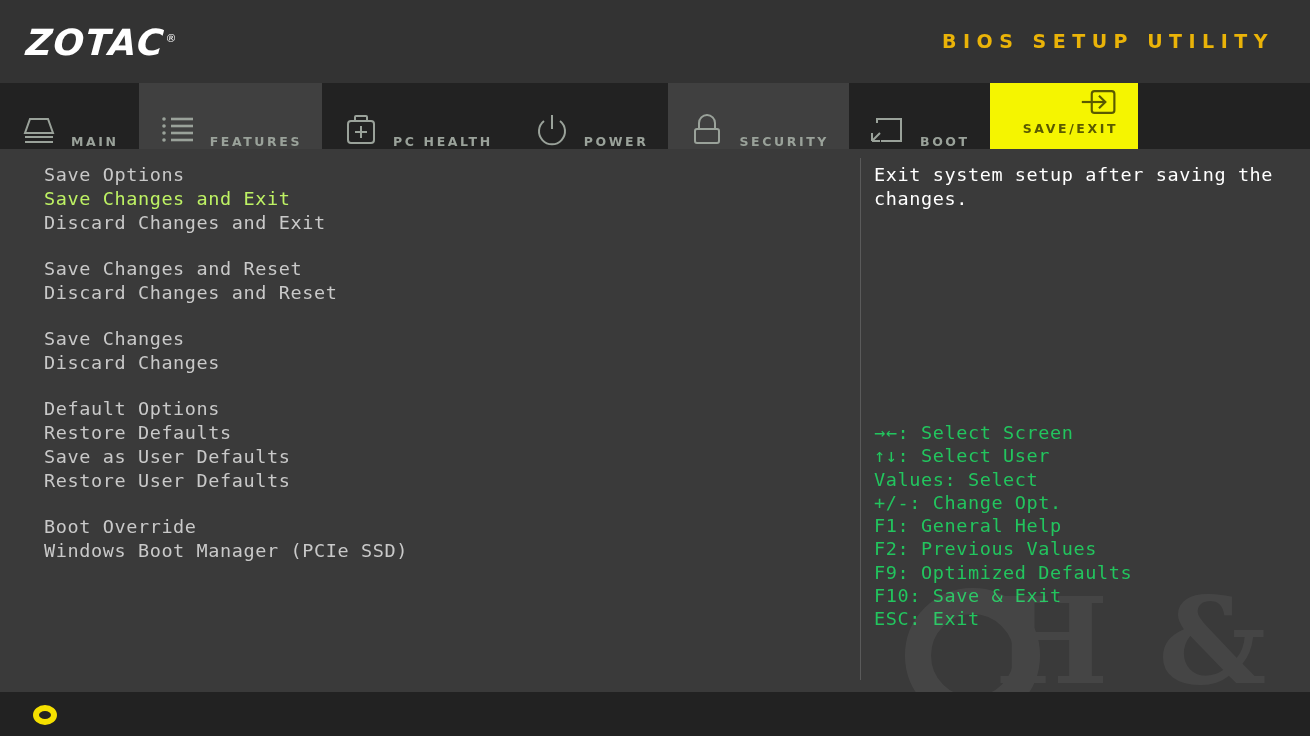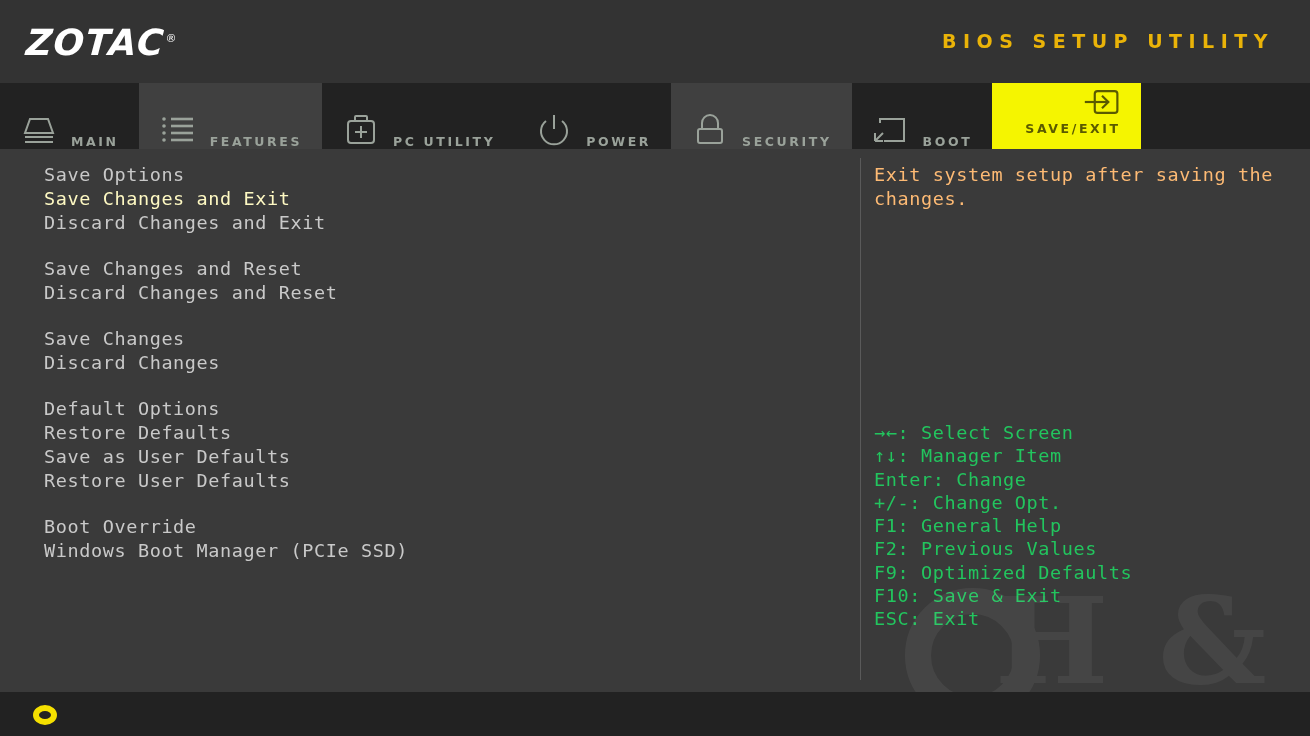--- a/index.html
+++ b/index.html
@@ -64,26 +64,26 @@
     background:#5a5a5a;
   }
   #menu{
     position:absolute;left:44px;top:14px;
     font-size:18.5px;line-height:24px;
     color:#c9c9c9;
     letter-spacing:0.6px;
     white-space:pre;
   }
   .mi{height:24px;}
-  .mi.sel{color:#fef9c3;}
+  .mi.sel{color:#bef264;}
   .mi.gap{height:22px;}
   #help{
     position:absolute;left:874px;top:14px;width:410px;
     font-size:18.5px;line-height:24px;
-    color:#fdba74;letter-spacing:0.6px;
+    color:#ffffff;letter-spacing:0.6px;
     white-space:pre-wrap;
   }
   #keys{
     position:absolute;left:874px;top:272px;
     font-size:18.5px;line-height:23.3px;
     color:#22c55e;letter-spacing:0.6px;
     white-space:pre;
   }
   .kl{height:23.3px;}
   
@@ -154,21 +154,21 @@
 
   <div class="tab">
     <span class="ticon">
       <svg width="36" height="34" viewBox="0 0 36 34">
           <rect x="12" y="3" width="12" height="5" rx="1" fill="none" stroke="#9aa29a" stroke-width="2"></rect>
           <rect x="5" y="8" width="26" height="22" rx="3" fill="none" stroke="#9aa29a" stroke-width="2"></rect>
           <line x1="18" y1="13" x2="18" y2="25" stroke="#9aa29a" stroke-width="2"></line>
           <line x1="12" y1="19" x2="24" y2="19" stroke="#9aa29a" stroke-width="2"></line>
         </svg>
     </span>
-    <span class="tlabel">PC UTILITY</span>
+    <span class="tlabel">PC HEALTH</span>
   </div>
 
   <div class="tab">
     <span class="ticon">
       <svg width="36" height="34" viewBox="0 0 36 34">
           <path d="M10 8 A13 13 0 1 0 26 8" fill="none" stroke="#9aa29a" stroke-width="2"></path>
           <line x1="18" y1="2" x2="18" y2="16" stroke="#9aa29a" stroke-width="2"></line>
         </svg>
     </span>
     <span class="tlabel">POWER</span>
@@ -204,21 +204,21 @@
         </svg>
     </span>
     <span class="tlabel">SAVE/EXIT</span>
   </div>
 
 </div>
 
 <div id="content">
   <div id="menu"><div class="mi">Save Options</div><div class="mi sel">Save Changes and Exit</div><div class="mi">Discard Changes and Exit</div><div class="mi gap"></div><div class="mi">Save Changes and Reset</div><div class="mi">Discard Changes and Reset</div><div class="mi gap"></div><div class="mi">Save Changes</div><div class="mi">Discard Changes</div><div class="mi gap"></div><div class="mi">Default Options</div><div class="mi">Restore Defaults</div><div class="mi">Save as User Defaults</div><div class="mi">Restore User Defaults</div><div class="mi gap"></div><div class="mi">Boot Override</div><div class="mi">Windows Boot Manager (PCIe SSD)</div></div>
   <div id="help">Exit system setup after saving the changes.</div>
-  <div id="keys"><div class="kl">→←: Select Screen</div><div class="kl">↑↓: Manager Item</div><div class="kl">Enter: Change</div><div class="kl">+/-: Change Opt.</div><div class="kl">F1: General Help</div><div class="kl">F2: Previous Values</div><div class="kl">F9: Optimized Defaults</div><div class="kl">F10: Save &amp; Exit</div><div class="kl">ESC: Exit</div></div>
+  <div id="keys"><div class="kl">→←: Select Screen</div><div class="kl">↑↓: Select User</div><div class="kl">Values: Select</div><div class="kl">+/-: Change Opt.</div><div class="kl">F1: General Help</div><div class="kl">F2: Previous Values</div><div class="kl">F9: Optimized Defaults</div><div class="kl">F10: Save &amp; Exit</div><div class="kl">ESC: Exit</div></div>
 </div>
 <div id="divider"></div>
 
 <div id="watermark">
   <div class="wcirc"></div>
   <div class="wtext">H &amp; Co</div>
 </div>
 
 <div id="footer"></div>
 <div id="footer-dot"></div>

